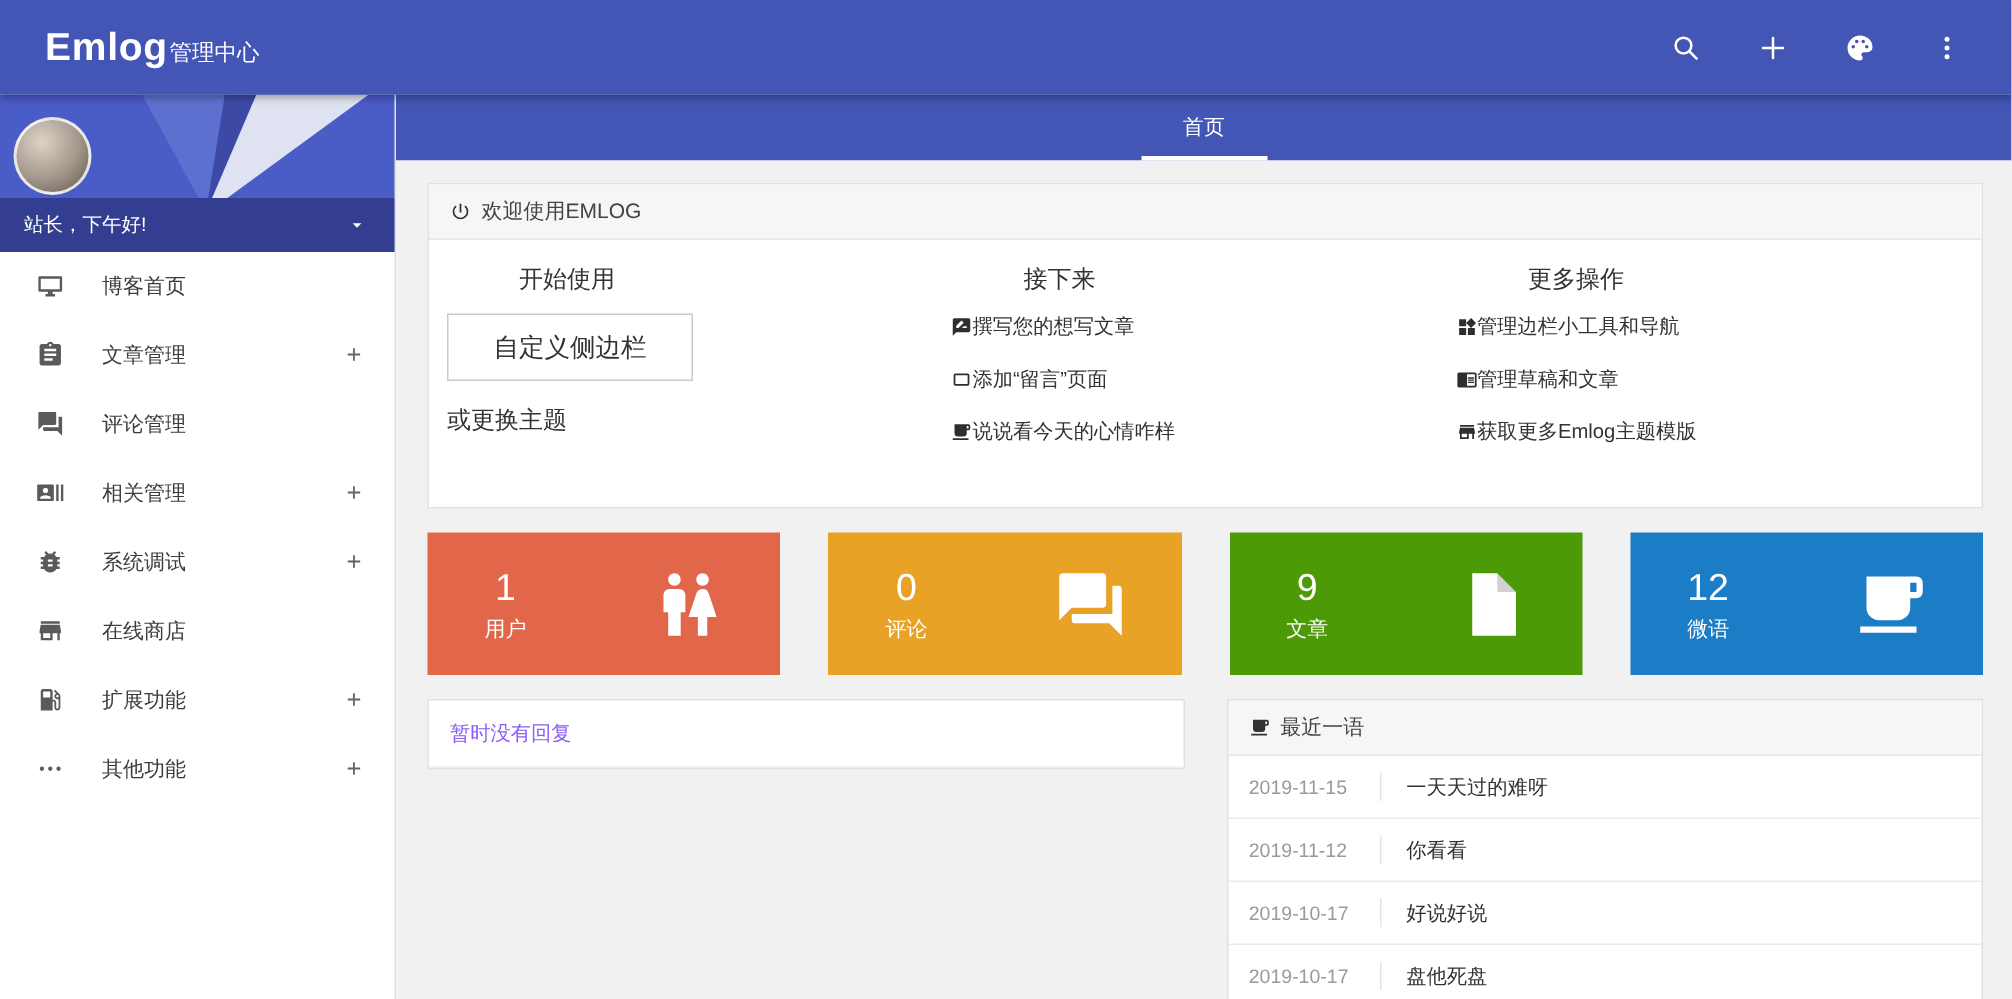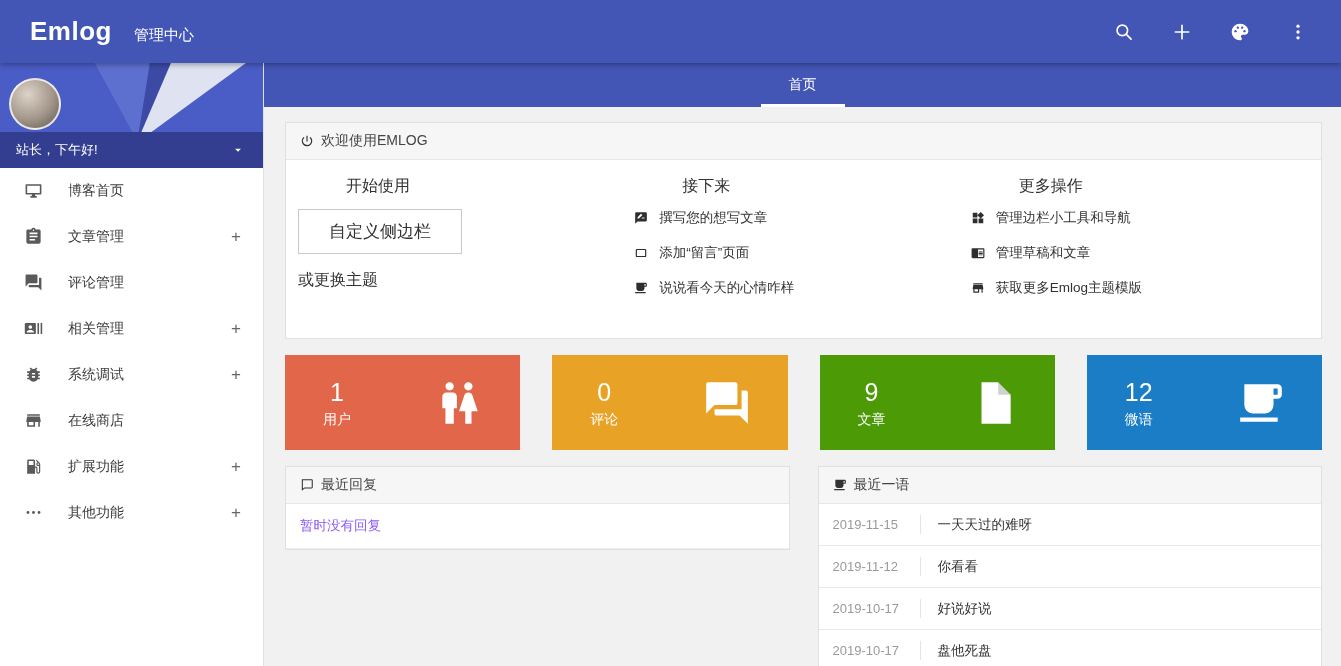--- a/index.html
+++ b/index.html
@@ -13,21 +13,21 @@
     --muted:#9a9a9a;
   }
   *{margin:0;padding:0;box-sizing:border-box;}
   html,body{width:1341px;height:666px;overflow:hidden;}
   body{font-family:"Liberation Sans","DejaVu Sans",sans-serif;background:var(--content-bg);color:var(--txt);}
   .app{width:1341px;height:666px;display:flex;flex-direction:column;}
 
   
   .topbar{height:63px;background:var(--topbar);display:flex;align-items:center;justify-content:space-between;
           padding:0 32px 0 30px;position:relative;z-index:5;box-shadow:0 2px 5px rgba(0,0,0,.3);}
-  .brand{display:flex;align-items:baseline;gap:22px;color:#fff;}
+  .brand{display:flex;align-items:baseline;gap:1px;color:#fff;}
   .logo{font-size:26px;font-weight:800;letter-spacing:.5px;}
   .subtitle{font-size:15px;}
   .top-actions{display:flex;align-items:center;gap:36px;}
   .icon-btn{width:22px;height:22px;color:#fff;cursor:pointer;display:flex;align-items:center;justify-content:center;}
   .icon-btn svg{width:20px;height:20px;display:block;}
 
   
   .shell{flex:1;display:flex;min-height:0;}
 
   
@@ -72,21 +72,21 @@
 
   
   .welcome{margin-bottom:16px;}
   .welcome-body{display:flex;padding:16px 14px 24px 12px;}
   .wcol{flex:1;padding-right:20px;}
   .wcol-title{font-size:16px;color:#333;margin-bottom:12px;margin-left:48px;}
   .sidebar-btn{display:inline-block;background:#fff;border:1px solid #c9c9c9;color:#333;
                font-size:17px;padding:10px 30px;cursor:pointer;font-family:Liberation Mono, monospace;}
   .alt-link{font-size:16px;color:#333;margin-top:16px;cursor:pointer;}
   .wlist{list-style:none;}
-  .wlist li{display:flex;align-items:center;gap:11px;font-size:13.5px;color:#333;
+  .wlist li{display:flex;align-items:center;gap:0;font-size:13.5px;color:#333;
             margin-bottom:17px;cursor:pointer;}
   .wlist li svg{width:14px;height:14px;flex:none;color:#2e2e2e;}
 
   
   .stats{display:grid;grid-template-columns:repeat(4,1fr);gap:32px;margin-bottom:16px;}
   .stat-card{height:95px;display:flex;align-items:center;justify-content:space-between;
              padding:0 36px 0 38px;color:#fff;cursor:pointer;}
   .stat-txt{text-align:center;}
   .stat-value{font-size:25px;line-height:1.2;}
   .stat-label{font-size:14px;margin-top:4px;}
@@ -347,26 +347,20 @@
             <span class="stat-icon">
               <svg viewBox="0 0 24 24" fill="currentColor">
                   <path d="M20 3H4v10a4 4 0 0 0 4 4h6a4 4 0 0 0 4-4v-3h2a2 2 0 0 0 2-2V5a2 2 0 0 0-2-2zm0 5h-2V5h2v3zM2 21h18v-2H2v2z"></path>
                 </svg>
             </span>
           </div>
         </div>
 
         <div class="bottom">
           <section class="panel">
-            <div class="panel-head">
-              <svg viewBox="0 0 24 24">
-                  <path d="M4 3h16a1 1 0 0 1 1 1v12a1 1 0 0 1-1 1H8l-4 3z" fill="none" stroke="currentColor" stroke-width="1.8"></path>
-                </svg>
-              <span>最近回复</span>
-            </div>
             <div class="empty-row">暂时没有回复</div>
           </section>
 
           <section class="panel">
             <div class="panel-head">
               <svg viewBox="0 0 24 24" fill="currentColor">
                   <path d="M20 3H4v10a4 4 0 0 0 4 4h6a4 4 0 0 0 4-4v-3h2a2 2 0 0 0 2-2V5a2 2 0 0 0-2-2zm0 5h-2V5h2v3zM2 21h18v-2H2v2z"></path>
                 </svg>
               <span>最近一语</span>
             </div>

